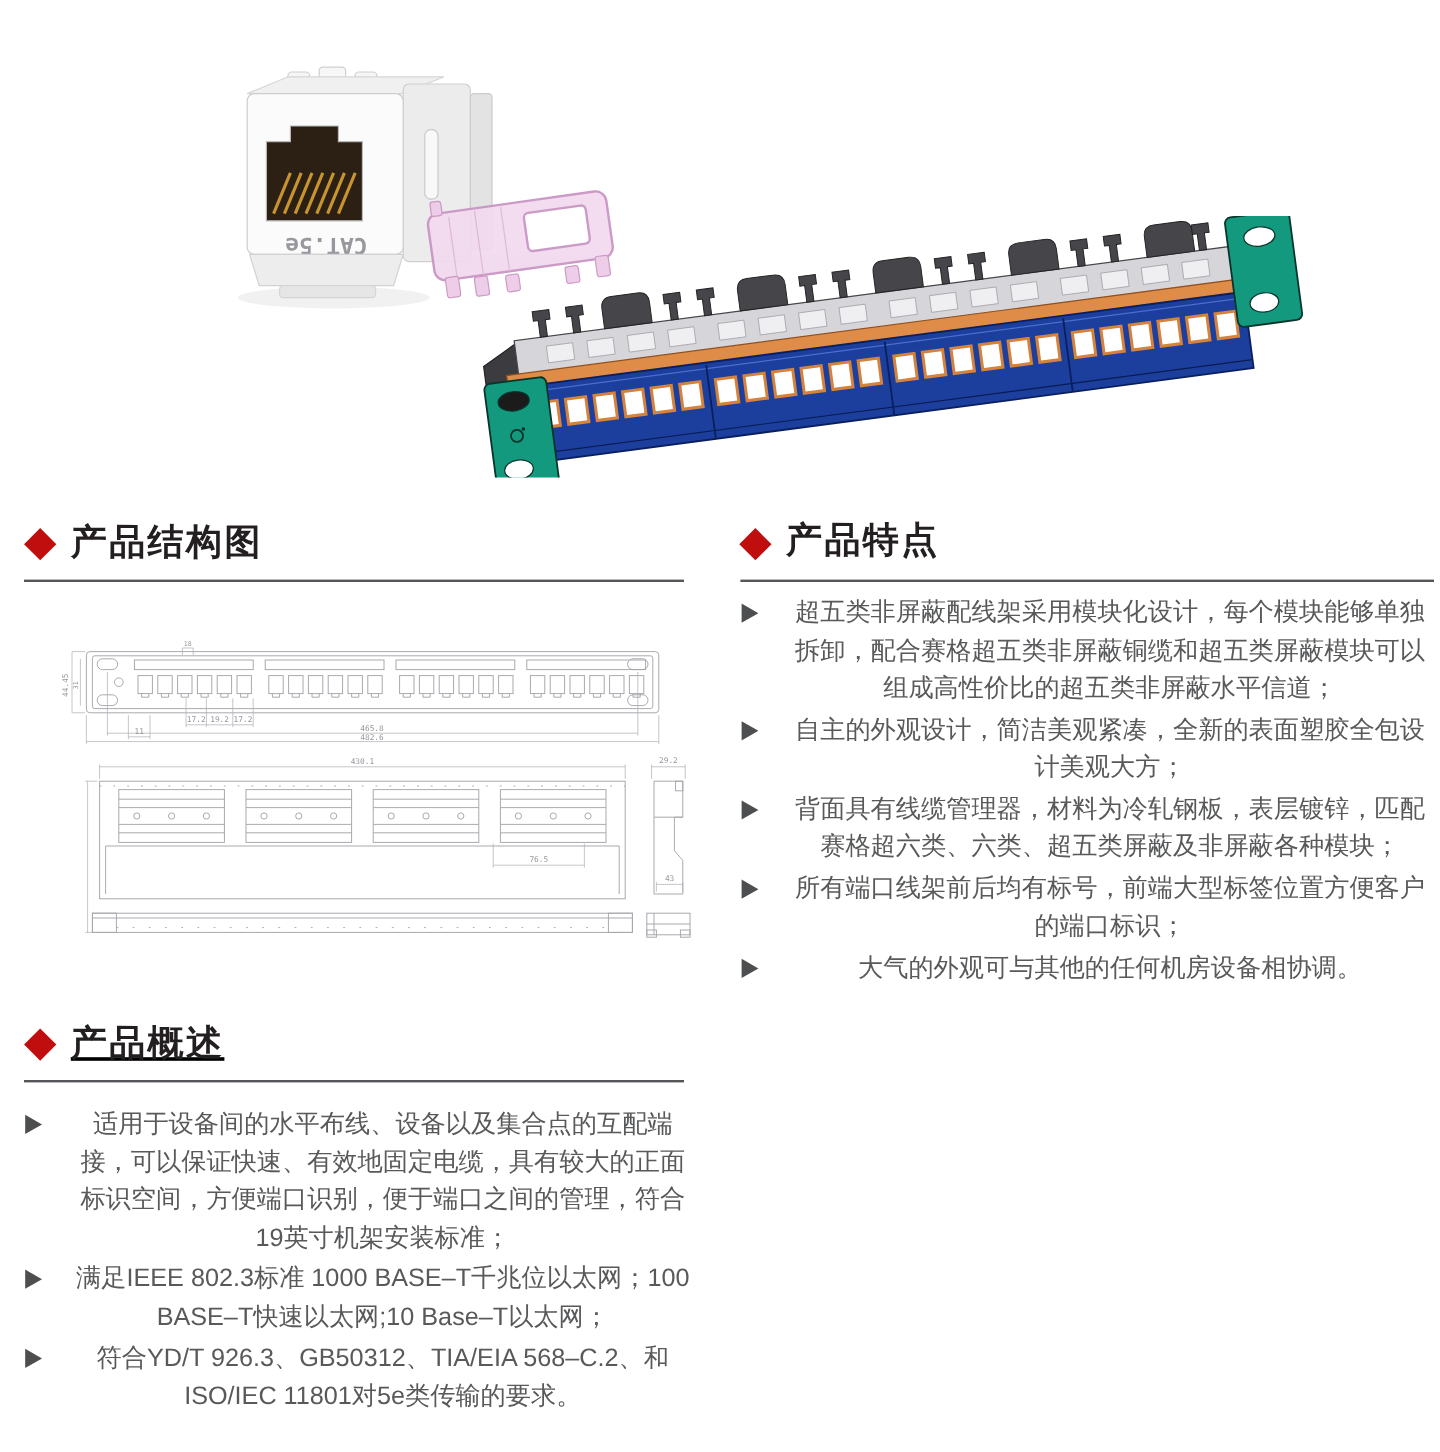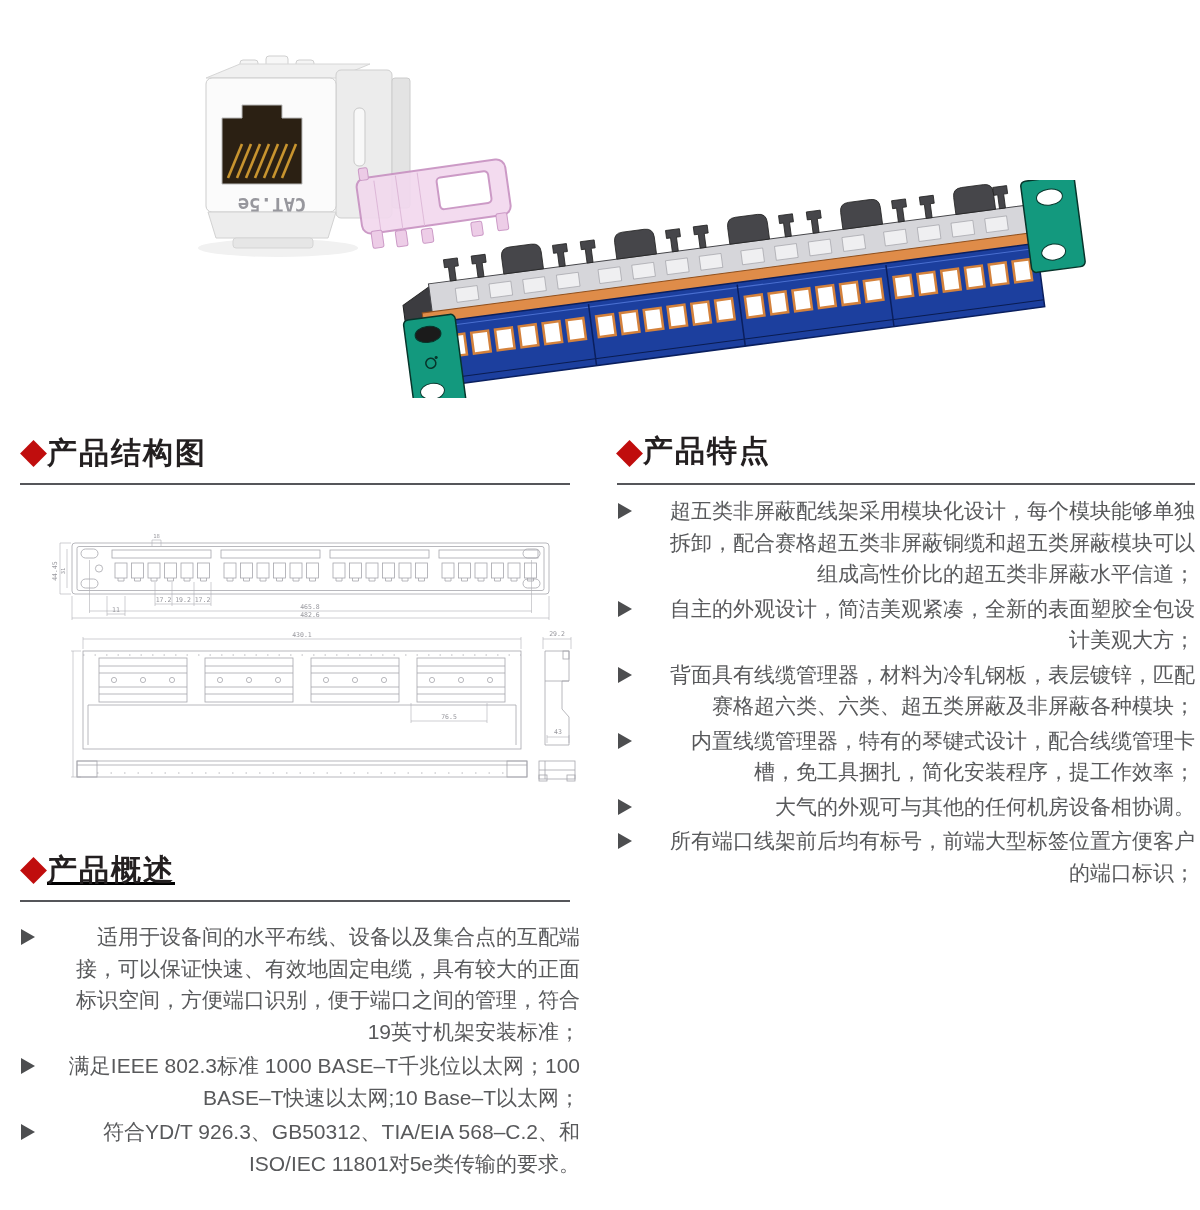--- a/index.html
+++ b/index.html
@@ -1,28 +1,28 @@
 <!DOCTYPE html>
 <html><head>
 <meta charset="utf-8">
 <style>
   html,body{margin:0;padding:0;background:#fff;}
   .page{position:relative;width:1200px;height:1210px;background:#ffffff;overflow:hidden;
         font-family:"Liberation Sans","DejaVu Sans",sans-serif;}
 
   
-  .sec-header{position:absolute;display:flex;align-items:center;gap:4px;}
+  .sec-header{position:absolute;display:flex;align-items:center;gap:16px;}
   .diamond{width:19px;height:19px;background:#c00d0d;transform:rotate(45deg);flex:0 0 auto;}
   .sec-title{font-size:30px;font-weight:bold;color:#231f20;letter-spacing:2px;line-height:1;}
   .rule{position:absolute;height:2px;background:#55565a;}
 
   
   .blist{position:absolute;margin:0;padding:0;list-style:none;}
   .blist li{position:relative;padding-left:38px;font-size:21px;line-height:31.5px;
-            color:#58595b;margin-bottom:3px;text-align:right;}
+            color:#58595b;margin-bottom:3px;text-align:center;}
   .blist li::before{content:"";position:absolute;left:1px;top:8px;width:0;height:0;
             border-left:14px solid #4d4e50;border-top:8px solid transparent;border-bottom:8px solid transparent;}
 
   
   .draw{position:absolute;}
   .draw text{font-family:"DejaVu Sans Mono","Liberation Mono",monospace;fill:#97979d;}
   svg{display:block;}
 </style>
 </head>
 <body>
@@ -398,18 +398,17 @@
   <div class="sec-header" style="left:620px;top:438px;font-family:Liberation Mono, monospace;">
     <span class="diamond"></span>
     <span class="sec-title">产品特点</span>
   </div>
   <div class="rule" style="left:617px;top:483px;width:578px;"></div>
 
   <ul class="blist" style="left:617px;top:495px;width:578px;">
     <li>超五类非屏蔽配线架采用模块化设计，每个模块能够单独拆卸，配合赛格超五类非屏蔽铜缆和超五类屏蔽模块可以组成高性价比的超五类非屏蔽水平信道；</li>
     <li>自主的外观设计，简洁美观紧凑，全新的表面塑胶全包设计美观大方；</li>
     <li>背面具有线缆管理器，材料为冷轧钢板，表层镀锌，匹配赛格超六类、六类、超五类屏蔽及非屏蔽各种模块；</li>
-    <li>内置线缆管理器，特有的琴键式设计，配合线缆管理卡槽，免工具捆扎，简化安装程序，提工作效率；</li>
+    <li>所有端口线架前后均有标号，前端大型标签位置方便客户的端口标识；</li>
     <li>大气的外观可与其他的任何机房设备相协调。</li>
-    <li>所有端口线架前后均有标号，前端大型标签位置方便客户的端口标识；</li>
   </ul>
 
 </div>
 
 </body></html>

